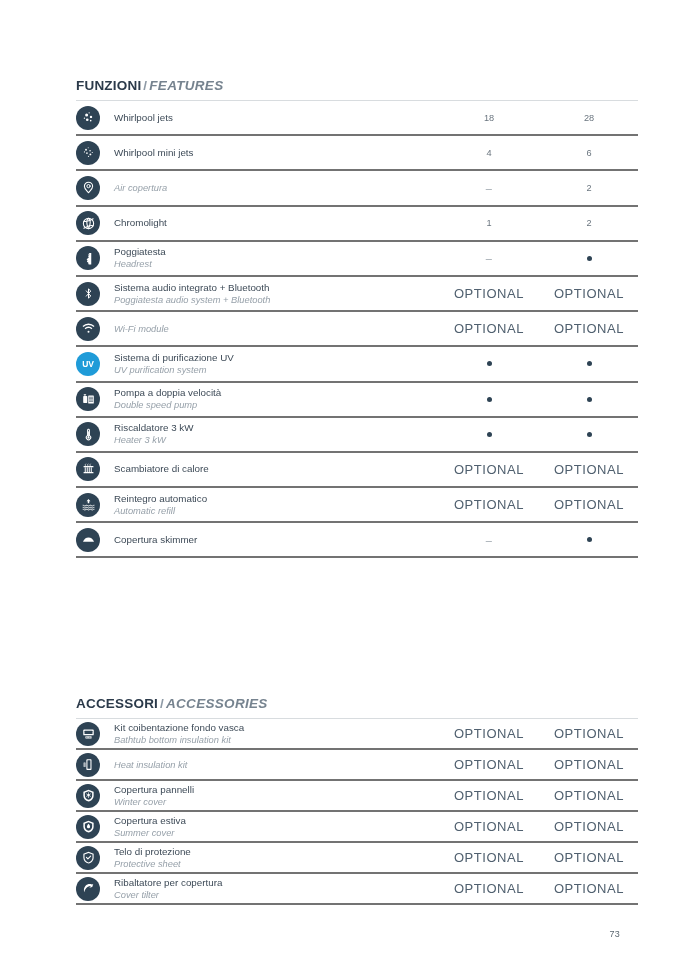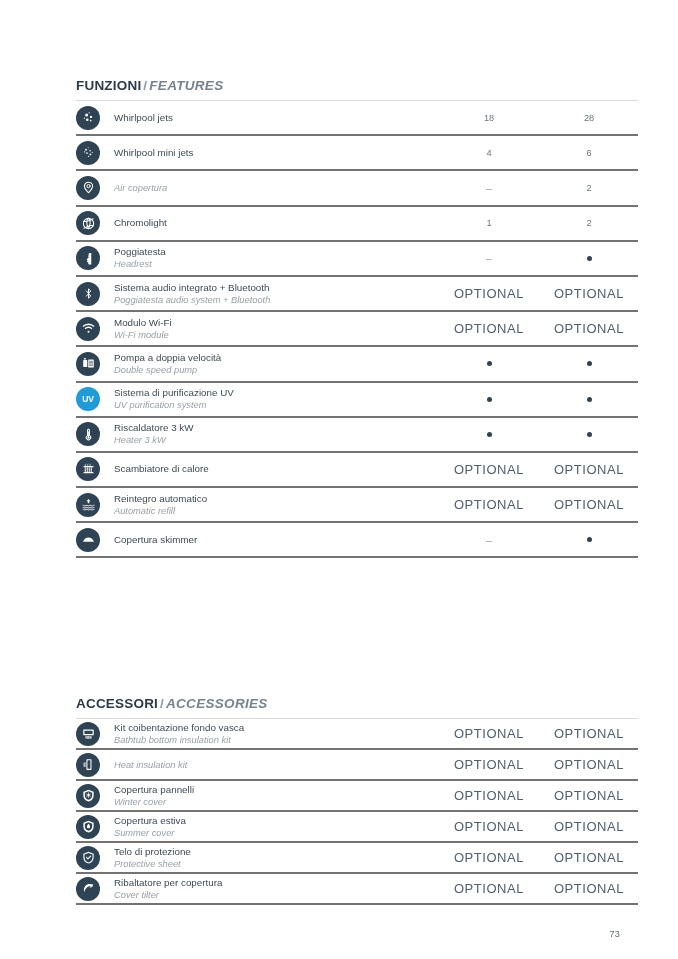--- a/index.html
+++ b/index.html
@@ -294,57 +294,56 @@
           <div class="icon-cell">
             <span class="ic">
               <svg width="15" height="15" viewBox="0 0 24 24" fill="#fff">
                 <path d="M12 18.6a1.6 1.6 0 100-3.2 1.6 1.6 0 000 3.2z"></path>
                 <path d="M12 11.1c1.8 0 3.5 0.7 4.7 1.9l1.5-1.6a9 9 0 00-12.4 0l1.5 1.6A6.6 6.6 0 0112 11.1z"></path>
                 <path d="M12 6.3c3.1 0 6 1.2 8.1 3.3l1.5-1.6A13.6 13.6 0 0012 4a13.6 13.6 0 00-9.6 4l1.5 1.6A11.4 11.4 0 0112 6.3z"></path>
               </svg>
             </span>
           </div>
           <div class="label-cell">
-            <div class="lbl-it">Modulo Wi-Fi</div>
             <div class="lbl-en">Wi-Fi module</div>
           </div>
           <div class="val std">OPTIONAL</div>
           <div class="val plus">OPTIONAL</div>
+        </div>
+        <div class="row">
+          <div class="icon-cell">
+            <span class="ic blue">
+              <span class="uvtxt">UV</span>
+            </span>
+          </div>
+          <div class="label-cell">
+            <div class="lbl-it">Sistema di purificazione UV</div>
+            <div class="lbl-en">UV purification system</div>
+          </div>
+          <div class="val std">
+            <span class="dot"></span>
+          </div>
+          <div class="val plus">
+            <span class="dot"></span>
+          </div>
         </div>
         <div class="row">
           <div class="icon-cell">
             <span class="ic">
               <svg width="15" height="15" viewBox="0 0 24 24" fill="#fff">
                 <rect x="3.5" y="6.5" width="6.5" height="11" rx="1"></rect>
                 <path d="M6.3 4.3v2.2M5 4.3h2.6" stroke="#fff" stroke-width="1.3" fill="none" stroke-linecap="round"></path>
                 <rect x="11.5" y="5.5" width="9" height="13" rx="1"></rect>
                 <path d="M13.3 8.4h5.4M13.3 10.6h5.4M13.3 12.8h5.4M13.3 15h5.4" stroke="#2e4354" stroke-width="1" stroke-linecap="round"></path>
               </svg>
             </span>
           </div>
           <div class="label-cell">
             <div class="lbl-it">Pompa a doppia velocità</div>
             <div class="lbl-en">Double speed pump</div>
-          </div>
-          <div class="val std">
-            <span class="dot"></span>
-          </div>
-          <div class="val plus">
-            <span class="dot"></span>
-          </div>
-        </div>
-        <div class="row">
-          <div class="icon-cell">
-            <span class="ic blue">
-              <span class="uvtxt">UV</span>
-            </span>
-          </div>
-          <div class="label-cell">
-            <div class="lbl-it">Sistema di purificazione UV</div>
-            <div class="lbl-en">UV purification system</div>
           </div>
           <div class="val std">
             <span class="dot"></span>
           </div>
           <div class="val plus">
             <span class="dot"></span>
           </div>
         </div>
         <div class="row">
           <div class="icon-cell">

